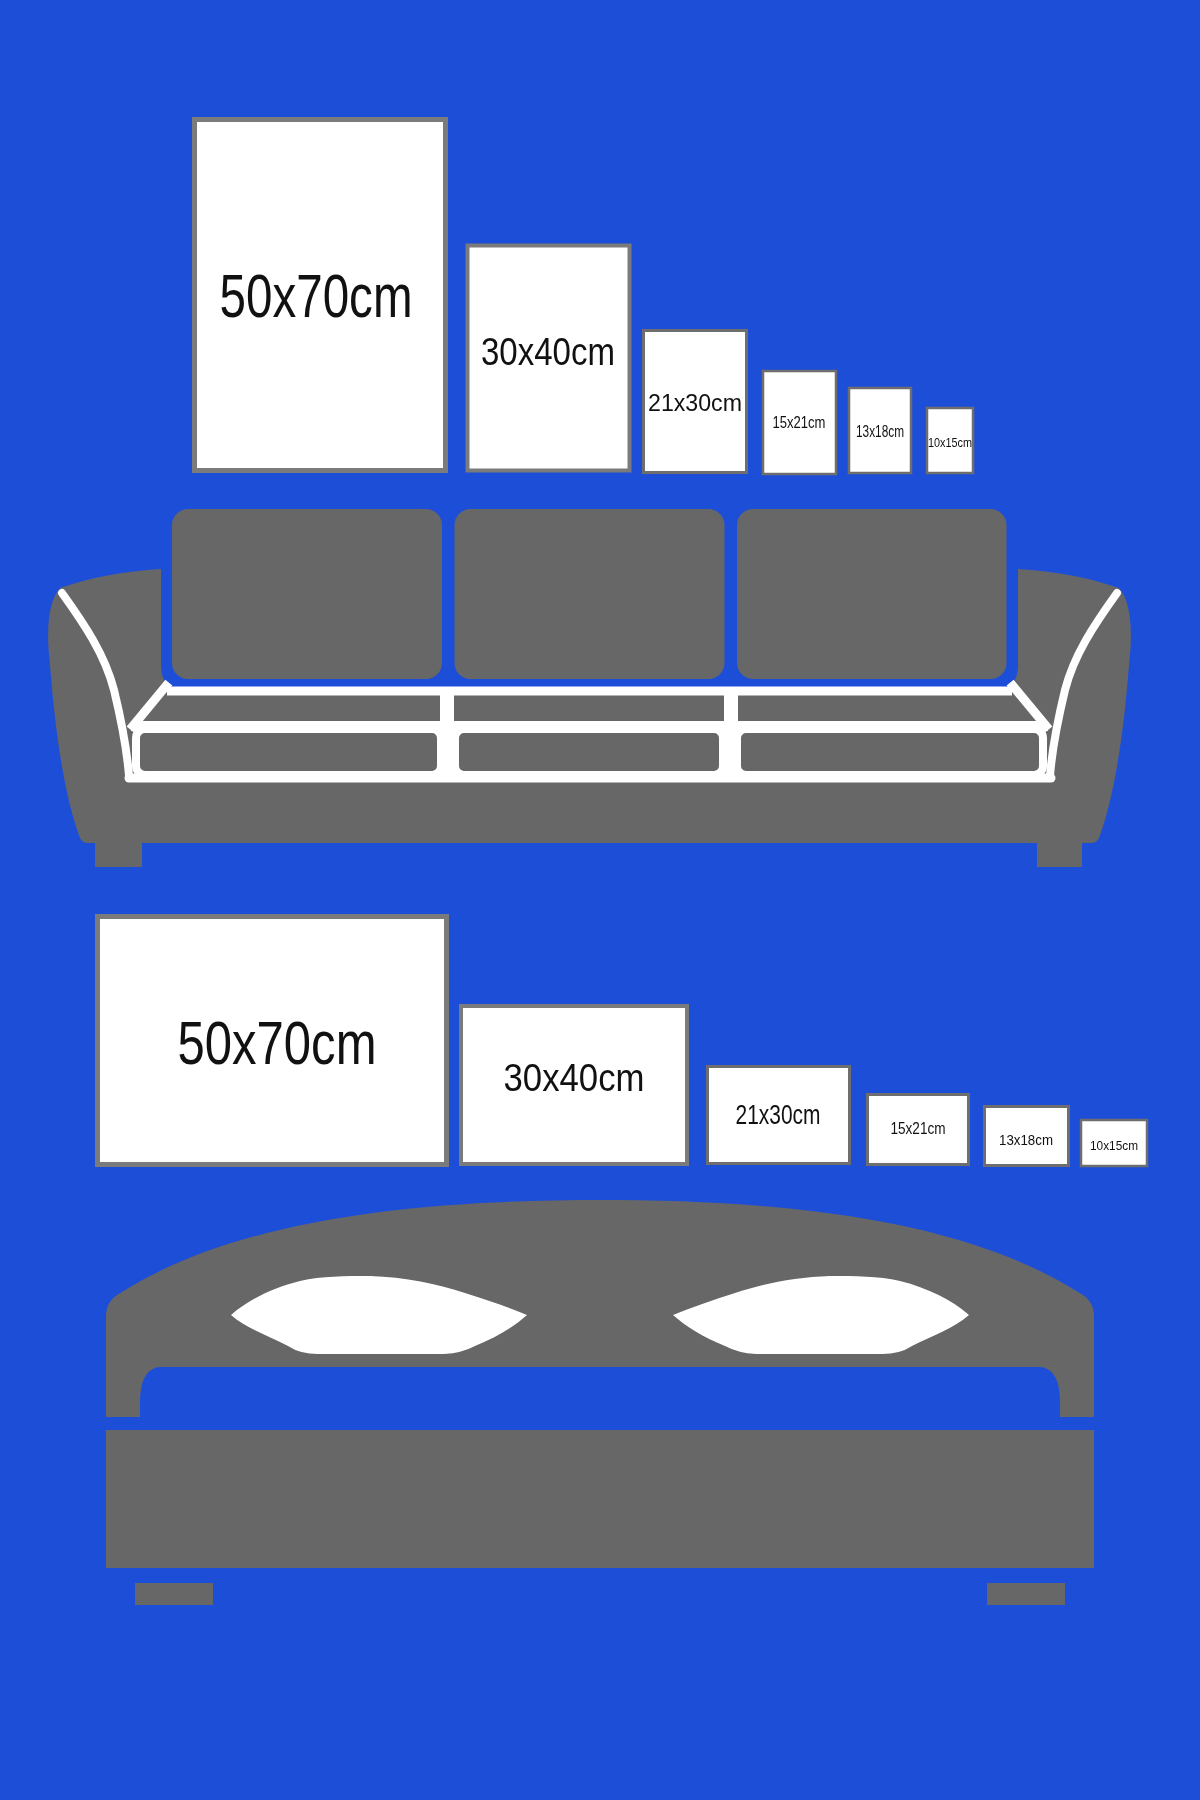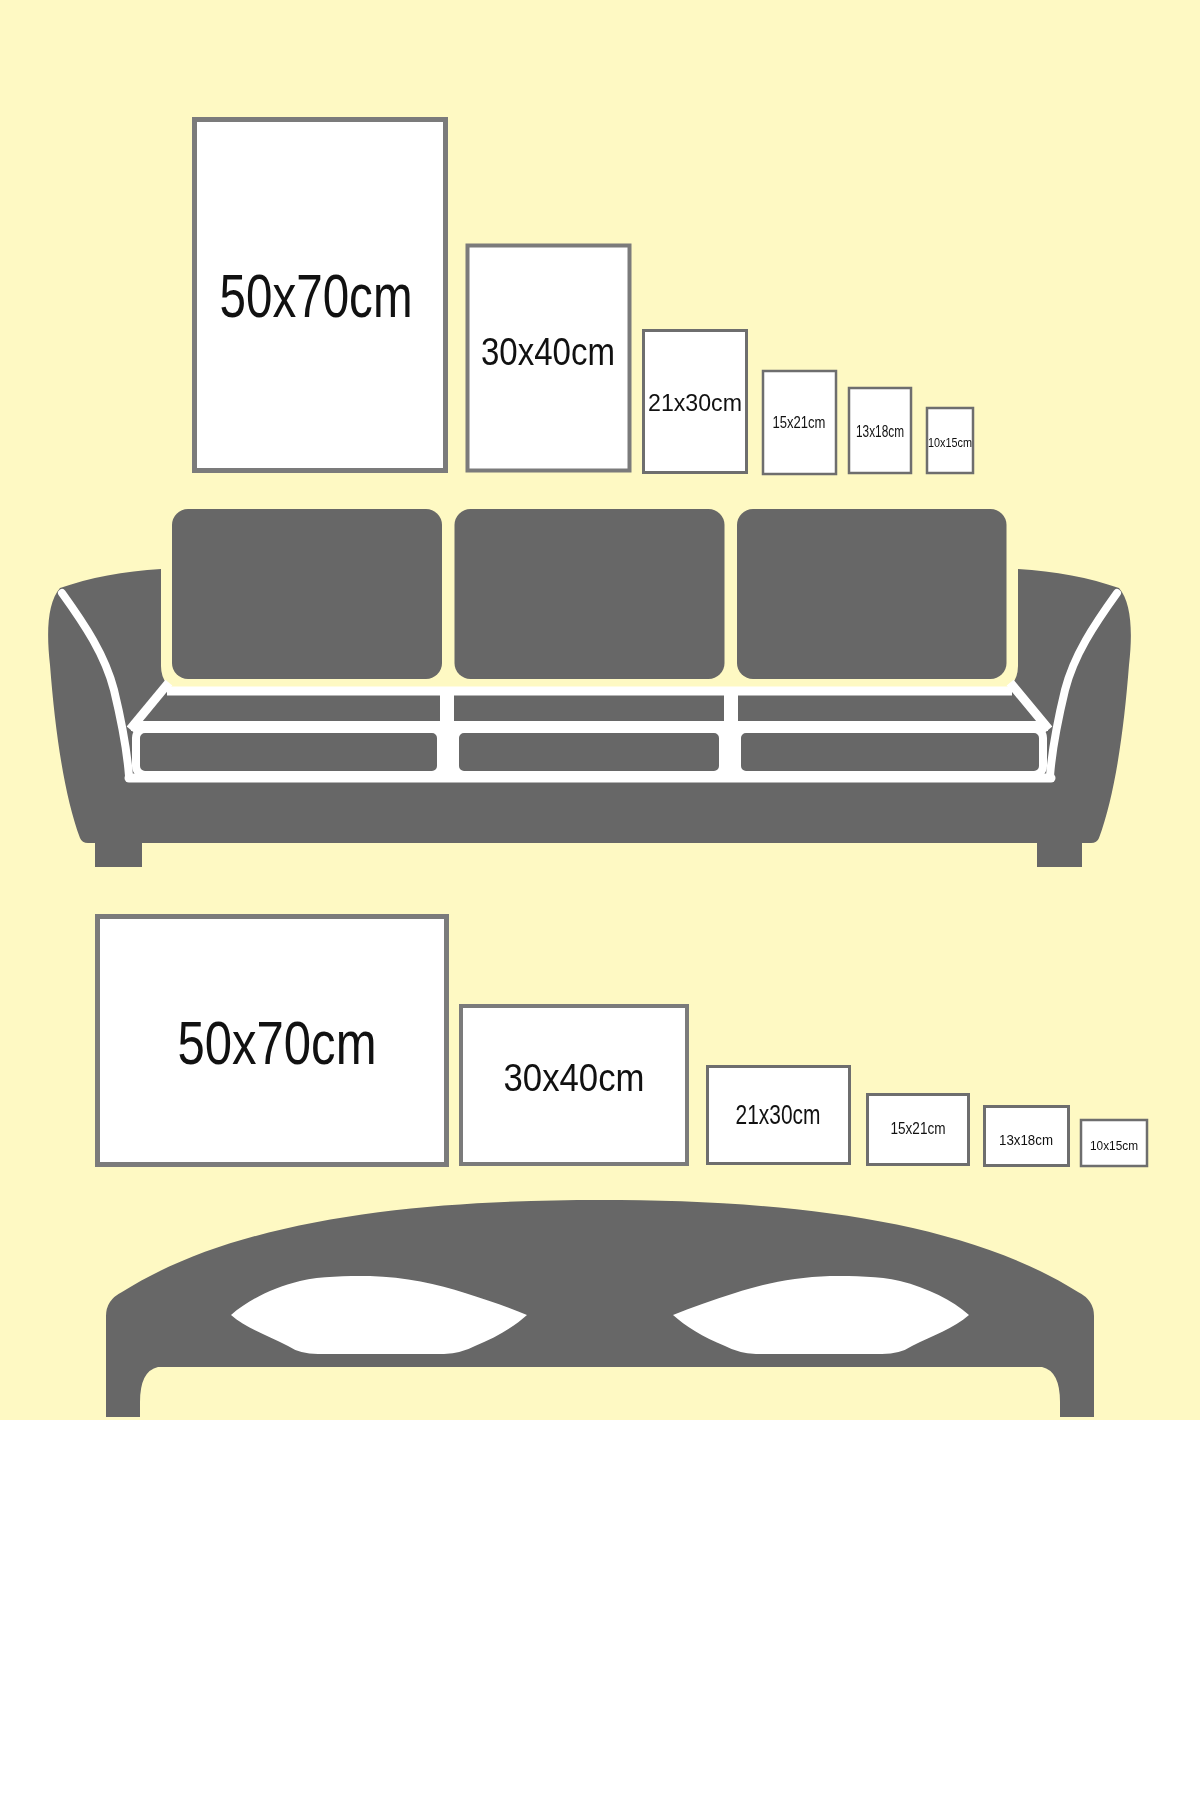--- a/index.html
+++ b/index.html
@@ -1,16 +1,16 @@
 <!DOCTYPE html>
 <html><head>
 <meta charset="utf-8">
 <style>
   html,body{margin:0;padding:0;background:#ffffff;}
-  #page{width:1200px;height:1420px;position:relative;background:#fef9c3;overflow:hidden;}
+  #page{width:1200px;height:1800px;position:relative;background:#1d4ed8;overflow:hidden;}
   svg{display:block;}
   text{font-family:"Liberation Sans",sans-serif;fill:#111111;}
 </style>
 </head>
 <body>
 <div id="page">
 <svg width="1200" height="1800" viewBox="0 0 1200 1800">
 
   <rect x="194.5" y="119.5" width="251" height="351" fill="#ffffff" stroke="#7b7b7b" stroke-width="5"></rect>
 

